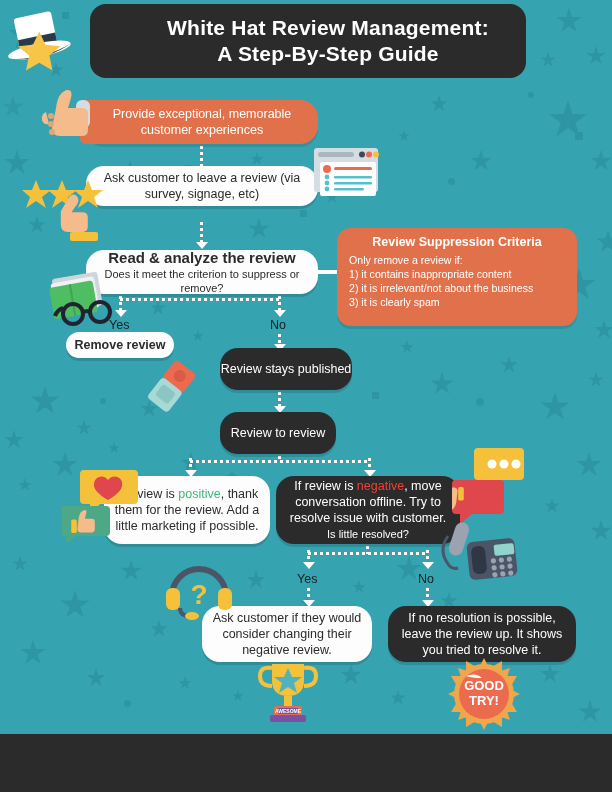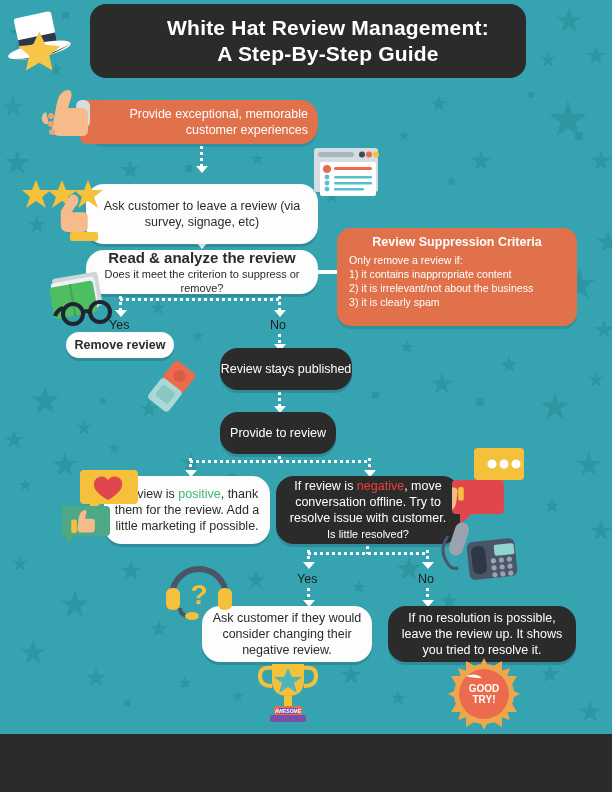--- a/index.html
+++ b/index.html
@@ -98,21 +98,21 @@
   
   .phone{left:438px;top:516px;width:82px;height:70px;}
   
   .headset{left:164px;top:558px;width:70px;height:62px;}
   
   .trophy{left:252px;top:660px;width:72px;height:66px;}
   
   .badge{left:448px;top:658px;width:72px;height:72px;}
   .badge-txt{position:absolute;left:0;top:0;width:72px;height:72px;display:flex;
     flex-direction:column;align-items:center;justify-content:center;
-    color:#ffffff;font-size:10px;font-weight:bold;line-height:1.15;z-index:9;text-align:center;}
+    color:#ffffff;font-size:13px;font-weight:bold;line-height:1.15;z-index:9;text-align:center;}
 </style>
 </head>
 <body>
 
 <div id="canvas">
 
   <div class="starfield">
     <div class="star" style="left:8px;top:18px;width:34px;height:34px;"></div>
     <div class="star" style="left:48px;top:62px;width:16px;height:16px;"></div>
     <div class="star" style="left:2px;top:96px;width:22px;height:22px;opacity:.8;"></div>
@@ -352,26 +352,26 @@
       <circle cx="36" cy="36" r="25" fill="#ec6a4e"></circle>
       <path d="M18 18 q10 -4 16 2 q-10 0 -16 -2z" fill="#ffffff"></path>
     </svg>
     <div class="badge-txt">
       <span>GOOD</span>
       <span>TRY!</span>
     </div>
   </div>
 
   <div class="box orange" style="left:86px;top:100px;width:232px;height:44px;">
-    <div class="t1" style="padding:0 10px;text-align:right;">Provide exceptional, memorable customer experiences</div>
+    <div class="t1" style="padding:0 10px;">Provide exceptional, memorable customer experiences</div>
   </div>
   <div class="vline" style="left:200px;top:146px;height:22px;"></div>
   <div class="arrow" style="left:196px;top:166px;"></div>
 
-  <div class="box white" style="left:86px;top:184px;width:232px;height:60px;">
+  <div class="box white" style="left:86px;top:166px;width:232px;height:40px;">
     <div class="t1" style="padding:0 12px;">Ask customer to leave a review (via survey, signage, etc)</div>
   </div>
   <div class="vline" style="left:200px;top:222px;height:22px;"></div>
   <div class="arrow" style="left:196px;top:242px;"></div>
 
   <div class="box white" style="left:86px;top:250px;width:232px;height:44px;">
     <div class="bold">Read &amp; analyze the review</div>
     <div class="t2" style="padding:0 16px;">Does it meet the criterion to suppress or remove?</div>
   </div>
 
@@ -402,21 +402,21 @@
     <div class="t1 bold" style="font-size:12.5px;">Remove review</div>
   </div>
 
   <div class="box dark" style="left:220px;top:348px;width:132px;height:42px;">
     <div class="t1">Review stays published</div>
   </div>
   <div class="vline" style="left:278px;top:392px;height:16px;"></div>
   <div class="arrow" style="left:274px;top:406px;"></div>
 
   <div class="box dark" style="left:220px;top:412px;width:116px;height:42px;">
-    <div class="t1">Provide to review</div>
+    <div class="t1">Review to review</div>
   </div>
 
   <div class="hline" style="left:190px;top:460px;width:180px;"></div>
   <div class="vline" style="left:278px;top:456px;height:6px;"></div>
   <div class="vline" style="left:189px;top:458px;height:14px;"></div>
   <div class="arrow" style="left:185px;top:470px;"></div>
   <div class="vline" style="left:368px;top:458px;height:14px;"></div>
   <div class="arrow" style="left:364px;top:470px;"></div>
 
   <div class="box white" style="left:104px;top:476px;width:166px;height:68px;">

